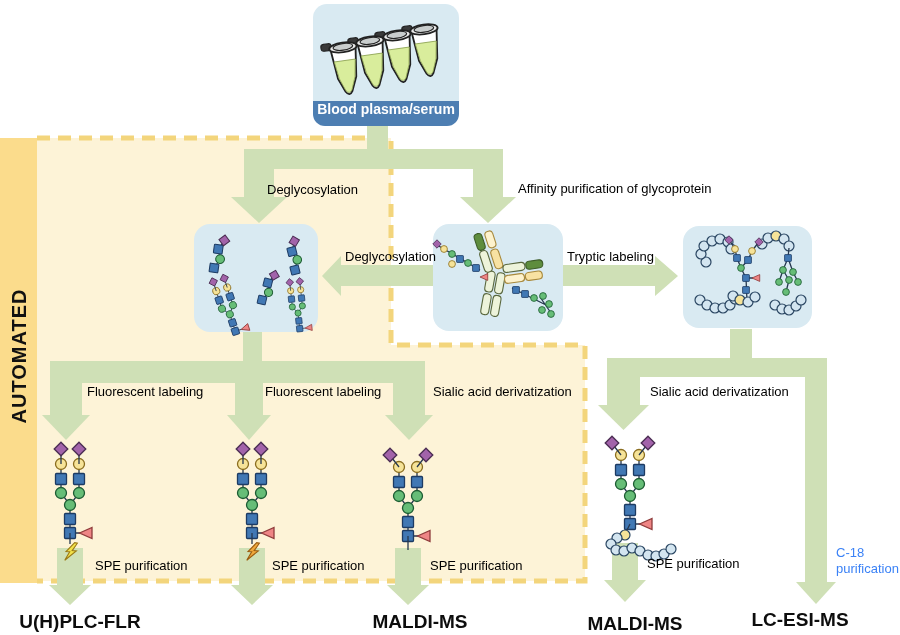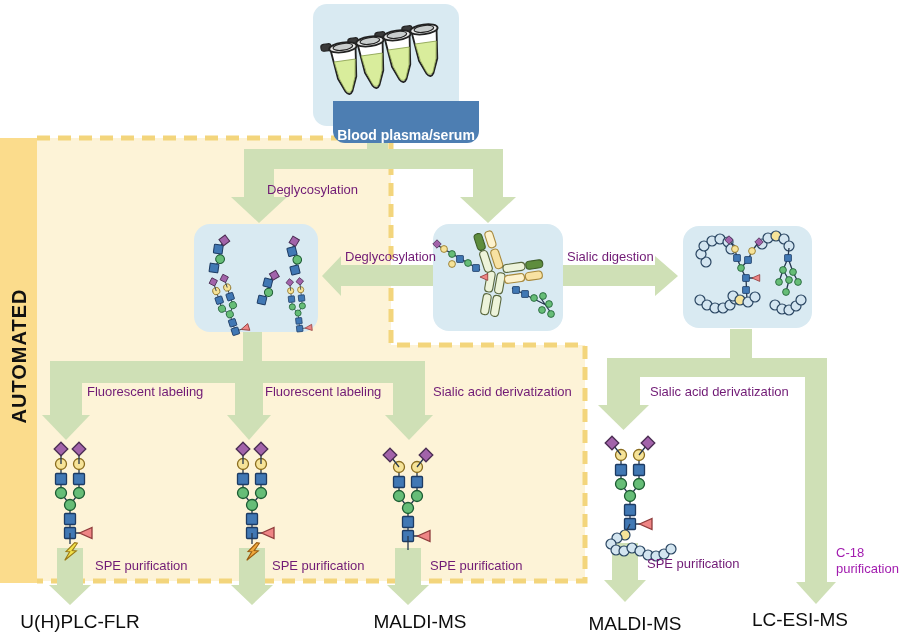--- a/index.html
+++ b/index.html
@@ -8,28 +8,28 @@
     --text:#1b1b1b; --glcnac-blue:#4178b4; --mannose-green:#66bd77;
     --galactose-yellow:#f6e398; --sialic-purple:#a263aa; --fucose-red:#ee8585;
     --peptide-blue:#d3e5f0; --label-bolt-yellow:#f2e24a; --label-bolt-orange:#f0a83c;
     --antibody-green-light:#edf3da; --antibody-green-dark:#5e8d3e; --antibody-yellow:#f8e2a2;
     --antibody-yellow-pale:#fdf2cd; --tube-liquid:#d9ed9c;
   }
   html,body{margin:0;padding:0;background:#ffffff;}
   body{font-family:"Liberation Sans","DejaVu Sans",sans-serif;color:var(--text);}
   #stage{position:relative;width:900px;height:635px;background:#fff;overflow:hidden;}
   #scene{position:absolute;left:0;top:0;}
-  .lbl{position:absolute;font-size:13px;color:#701a75;white-space:nowrap;}
-  .method{position:absolute;font-size:19px;font-weight:normal;color:#0d0d0d;white-space:nowrap;transform:translateX(-50%);}
+  .lbl{position:absolute;font-size:13px;color:#000000;white-space:nowrap;}
+  .method{position:absolute;font-size:19px;font-weight:bold;color:#0d0d0d;white-space:nowrap;transform:translateX(-50%);}
   #automated-text{position:absolute;left:19px;top:356px;transform:translate(-50%,-50%) rotate(-90deg);
     font-size:20px;font-weight:600;letter-spacing:1px;color:#111;white-space:nowrap;}
-  #banner{position:absolute;left:313px;top:101px;width:146px;height:42px;background:var(--banner-blue);
+  #banner{position:absolute;left:313px;top:101px;width:146px;height:25px;background:var(--banner-blue);
     border-radius:0 0 12px 12px;color:var(--banner-text);font-size:14px;font-weight:bold;
-    display:flex;align-items:flex-end;justify-content:center;margin-left:20px;}
-  #c18-label{position:absolute;left:836px;top:545px;font-size:13px;line-height:16px;color:#a21caf;}
+    display:flex;align-items:flex-start;justify-content:center;}
+  #c18-label{position:absolute;left:836px;top:545px;font-size:13px;line-height:16px;color:#3b82f6;}
   
   .sq{fill:var(--glcnac-blue);stroke:#1d3b63;stroke-width:1.3}
   .ci{fill:var(--mannose-green);stroke:#1d5c33;stroke-width:1.3}
   .cy{fill:var(--galactose-yellow);stroke:#8a6d1f;stroke-width:1.3}
   .di{fill:var(--sialic-purple);stroke:#4a2d52;stroke-width:1.3}
   .tri{fill:var(--fucose-red);stroke:#8f3b3b;stroke-width:1.3}
   .pep{fill:var(--peptide-blue);stroke:#2a4662;stroke-width:1.2}
   .pey{fill:var(--galactose-yellow);stroke:#2a4662;stroke-width:1.2}
   .lk{fill:none;stroke:#26384f;stroke-width:1.3}
   .bolt-y{fill:var(--label-bolt-yellow);stroke:#9a7a16;stroke-width:1}
@@ -288,22 +288,23 @@
     </g>
   </svg>
 
   <div id="automated-text">AUTOMATED</div>
 
   <div id="banner">
     <span>Blood plasma/serum</span>
   </div>
 
   <div class="lbl" style="left:267px;top:182px">Deglycosylation</div>
+  <div class="lbl" style="left:518px;top:181px">Affinity purification of glycoprotein</div>
   <div class="lbl" style="left:345px;top:249px">Deglycosylation</div>
-  <div class="lbl" style="left:567px;top:249px">Sialic digestion</div>
+  <div class="lbl" style="left:567px;top:249px">Tryptic labeling</div>
   <div class="lbl" style="left:87px;top:384px">Fluorescent labeling</div>
   <div class="lbl" style="left:265px;top:384px">Fluorescent labeling</div>
   <div class="lbl" style="left:433px;top:384px">Sialic acid derivatization</div>
   <div class="lbl" style="left:650px;top:384px">Sialic acid derivatization</div>
   <div class="lbl" style="left:95px;top:558px">SPE purification</div>
   <div class="lbl" style="left:272px;top:558px">SPE purification</div>
   <div class="lbl" style="left:430px;top:558px">SPE purification</div>
   <div class="lbl" style="left:647px;top:556px">SPE purification</div>
 
   <div id="c18-label">

